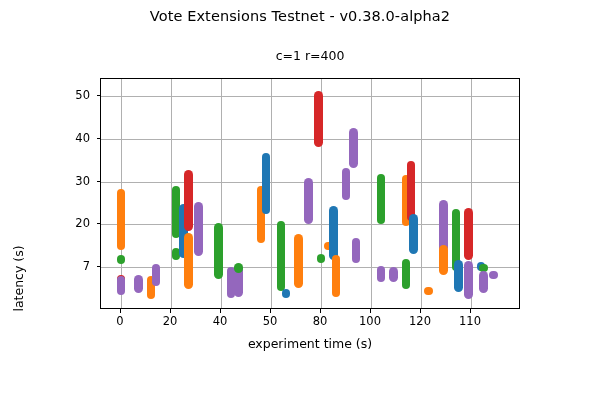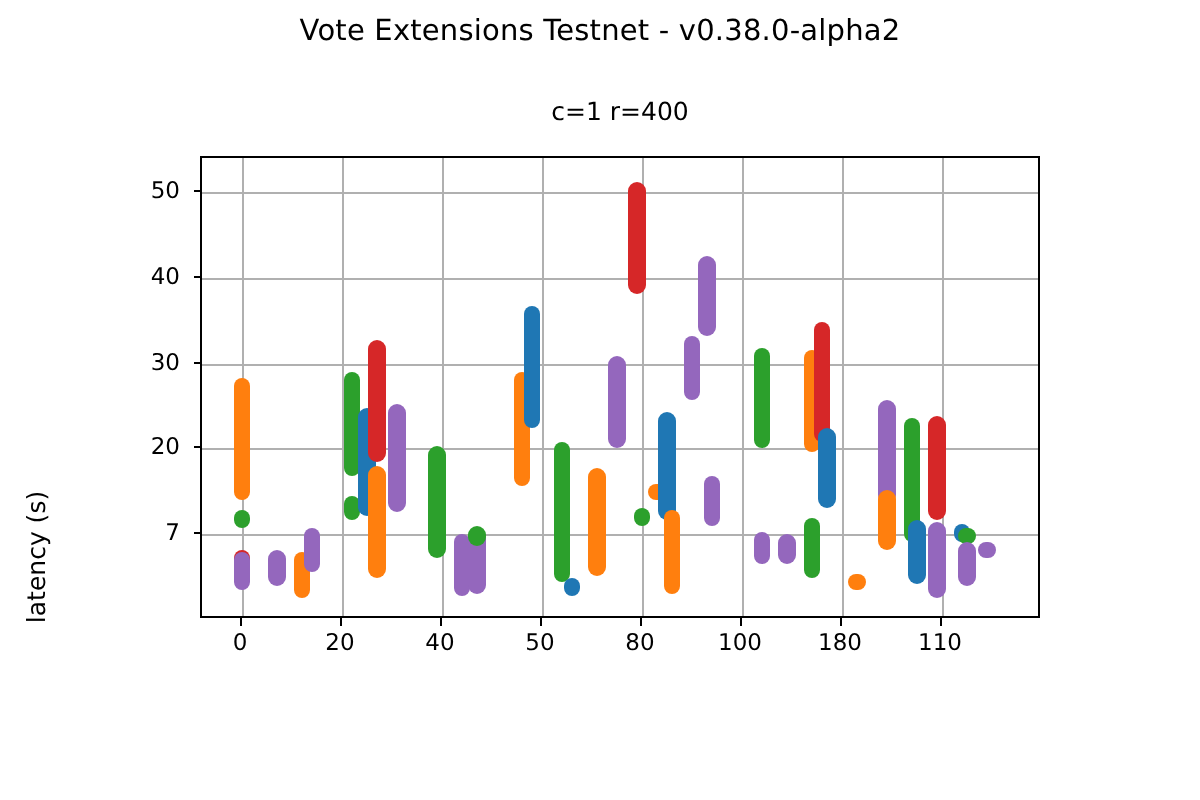--- a/index.html
+++ b/index.html
@@ -220,23 +220,24 @@
       <div class="tick-label-x" style="left: 170px;">20</div>
       <div class="tick-mark-x" style="left: 220px;"></div>
       <div class="tick-label-x" style="left: 220px;">40</div>
       <div class="tick-mark-x" style="left: 270px;"></div>
       <div class="tick-label-x" style="left: 270px;">50</div>
       <div class="tick-mark-x" style="left: 320px;"></div>
       <div class="tick-label-x" style="left: 320px;">80</div>
       <div class="tick-mark-x" style="left: 370px;"></div>
       <div class="tick-label-x" style="left: 370px;">100</div>
       <div class="tick-mark-x" style="left: 420px;"></div>
-      <div class="tick-label-x" style="left: 420px;">180</div>
+      <div class="tick-label-x" style="left: 420px;">120</div>
       <div class="tick-mark-x" style="left: 470px;"></div>
       <div class="tick-label-x" style="left: 470px;">110</div>
     </div>
 
   <div class="ylab-wrap">
     <div class="ylabel">latency (s)</div>
   </div>
 
+  <div class="xlabel">experiment time (s)</div>
 
 </div>
 
 </body></html>

